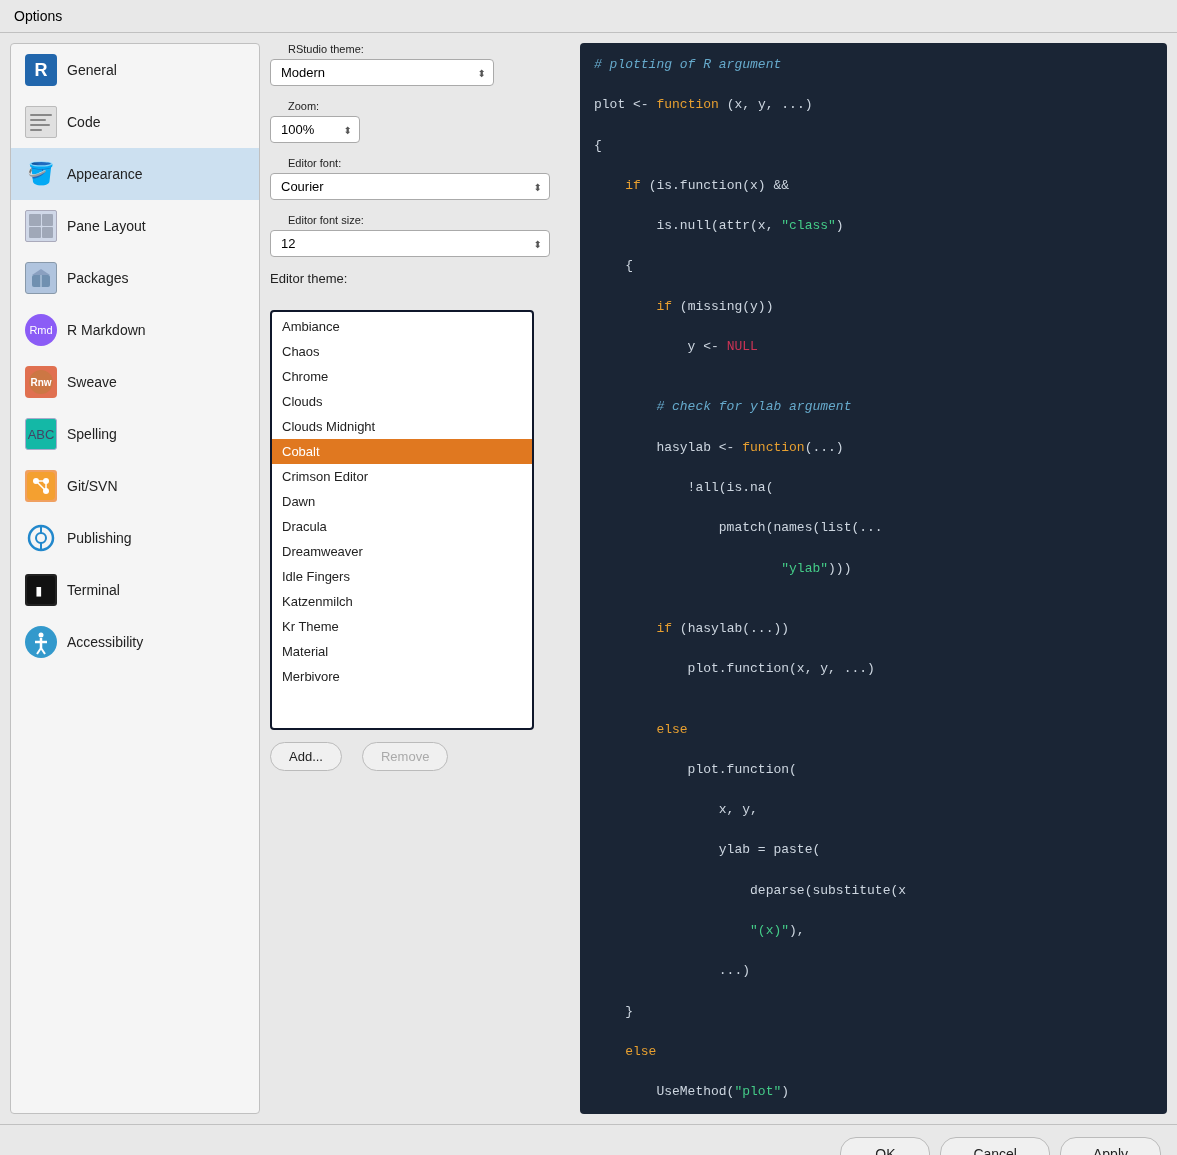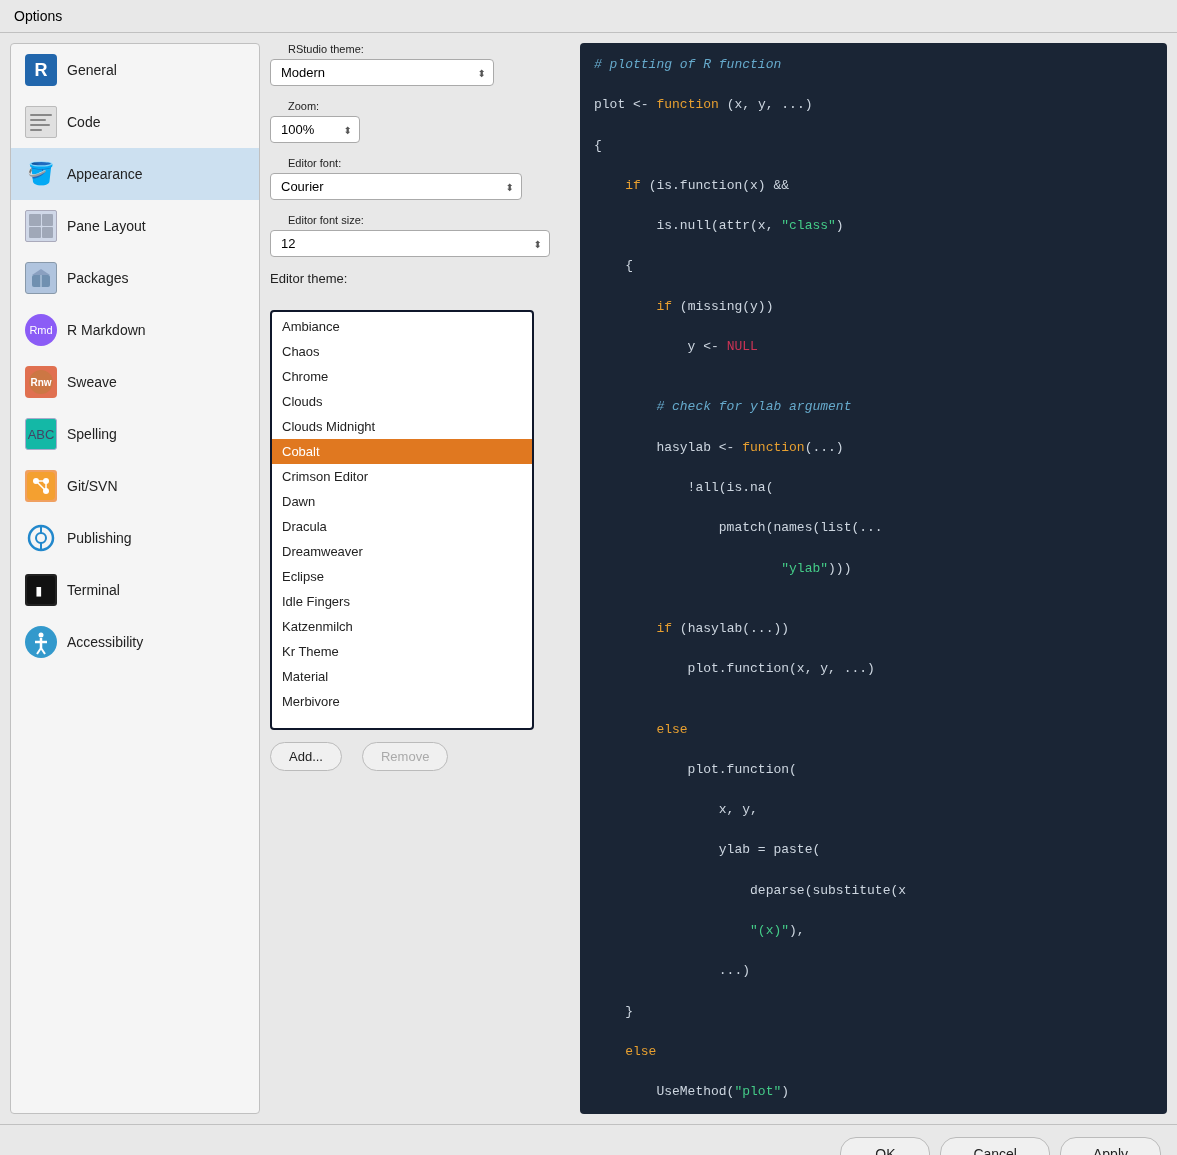--- a/index.html
+++ b/index.html
@@ -250,21 +250,21 @@
       position: absolute;
       right: 8px;
       top: 50%;
       transform: translateY(-50%);
       pointer-events: none;
       font-size: 10px;
       color: #555;
     }
     .theme-select { width: 224px; }
     .zoom-select { width: 90px; }
-    .font-select { width: 252px; }
+    .font-select { width: 280px; }
     .fontsize-select { width: 280px; }
 
     .editor-theme-label {
       font-size: 13px;
       font-weight: 500;
       color: #222;
       margin-bottom: 20px;
     }
     .theme-list {
       width: 264px;
@@ -561,36 +561,35 @@
             <div class="theme-list-item">Ambiance</div>
             <div class="theme-list-item">Chaos</div>
             <div class="theme-list-item">Chrome</div>
             <div class="theme-list-item">Clouds</div>
             <div class="theme-list-item">Clouds Midnight</div>
             <div class="theme-list-item selected">Cobalt</div>
             <div class="theme-list-item">Crimson Editor</div>
             <div class="theme-list-item">Dawn</div>
             <div class="theme-list-item">Dracula</div>
             <div class="theme-list-item">Dreamweaver</div>
-            <div class="theme-list-item">Eclipse</div>
             <div class="theme-list-item">Idle Fingers</div>
             <div class="theme-list-item">Katzenmilch</div>
             <div class="theme-list-item">Kr Theme</div>
             <div class="theme-list-item">Material</div>
             <div class="theme-list-item">Merbivore</div>
           </div>
           <div class="theme-buttons">
             <button class="btn">Add...</button>
             <button class="btn" disabled="">Remove</button>
           </div>
         </div>
       </div>
 
       <div class="code-preview">
-        <span class="ln cm"># plotting of R function</span><br>
+        <span class="ln cm"># plotting of R argument</span><br>
         <span class="ln"><span class="id">plot</span> <span class="op">&lt;-</span> <span class="kw">function</span> (x, y, ...)</span><br>
         <span class="ln">{</span><br>
         <span class="ln">&nbsp;&nbsp;&nbsp;&nbsp;<span class="kw">if</span> (is.function(x) &amp;&amp;</span><br>
         <span class="ln">&nbsp;&nbsp;&nbsp;&nbsp;&nbsp;&nbsp;&nbsp;&nbsp;is.null(attr(x, <span class="st">"class"</span>)</span><br>
         <span class="ln">&nbsp;&nbsp;&nbsp;&nbsp;{</span><br>
         <span class="ln">&nbsp;&nbsp;&nbsp;&nbsp;&nbsp;&nbsp;&nbsp;&nbsp;<span class="kw">if</span> (missing(y))</span><br>
         <span class="ln">&nbsp;&nbsp;&nbsp;&nbsp;&nbsp;&nbsp;&nbsp;&nbsp;&nbsp;&nbsp;&nbsp;&nbsp;y &lt;- <span class="co">NULL</span></span><br>
         <br>
         <span class="ln cm">&nbsp;&nbsp;&nbsp;&nbsp;&nbsp;&nbsp;&nbsp;&nbsp;# check for ylab argument</span><br>
         <span class="ln">&nbsp;&nbsp;&nbsp;&nbsp;&nbsp;&nbsp;&nbsp;&nbsp;hasylab &lt;- <span class="kw">function</span>(...)</span><br>

